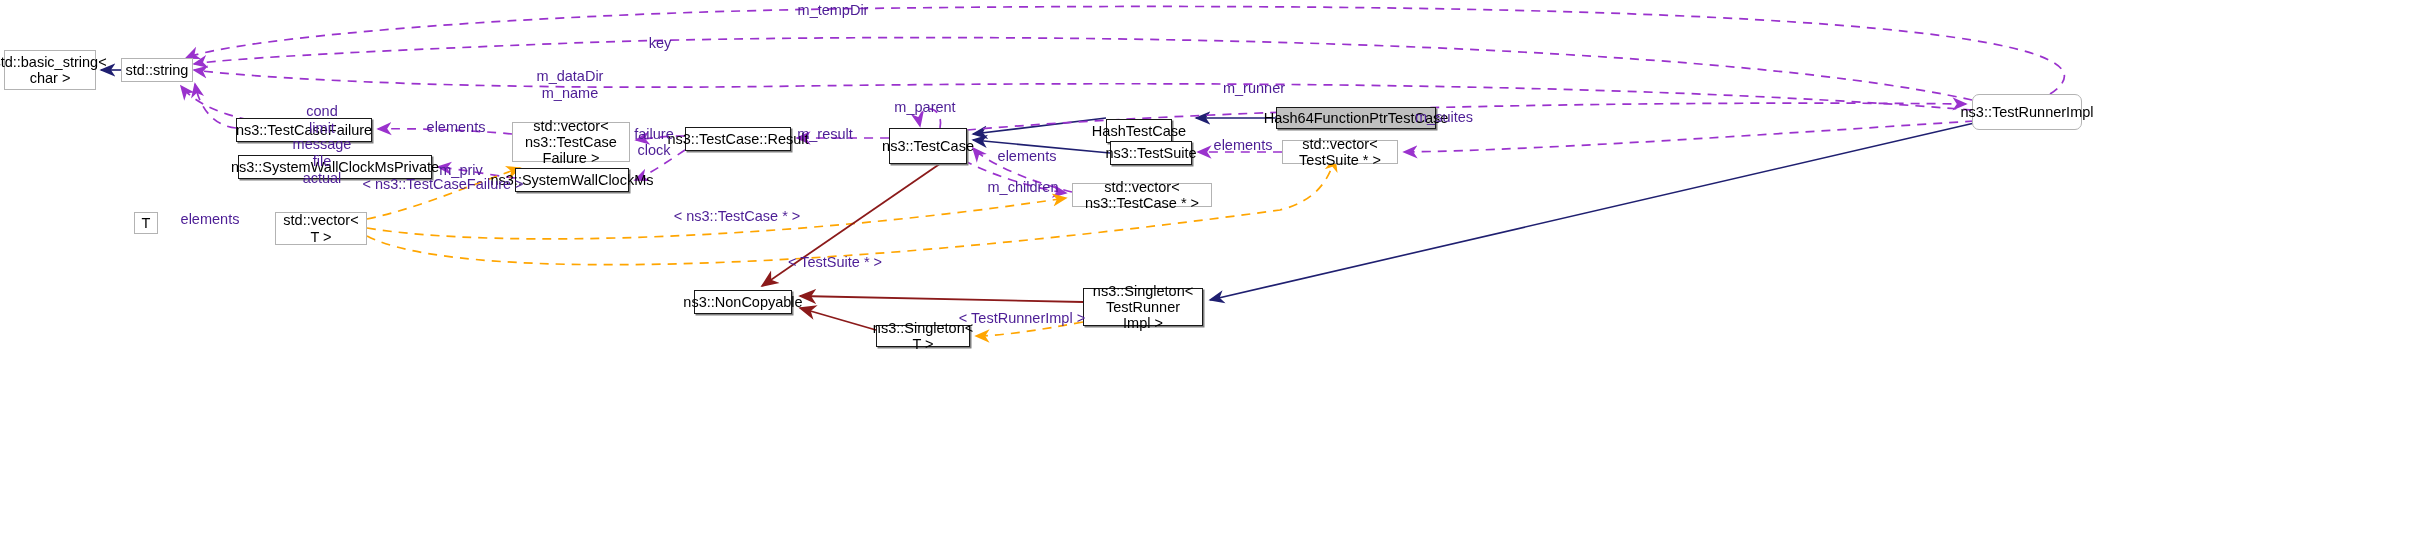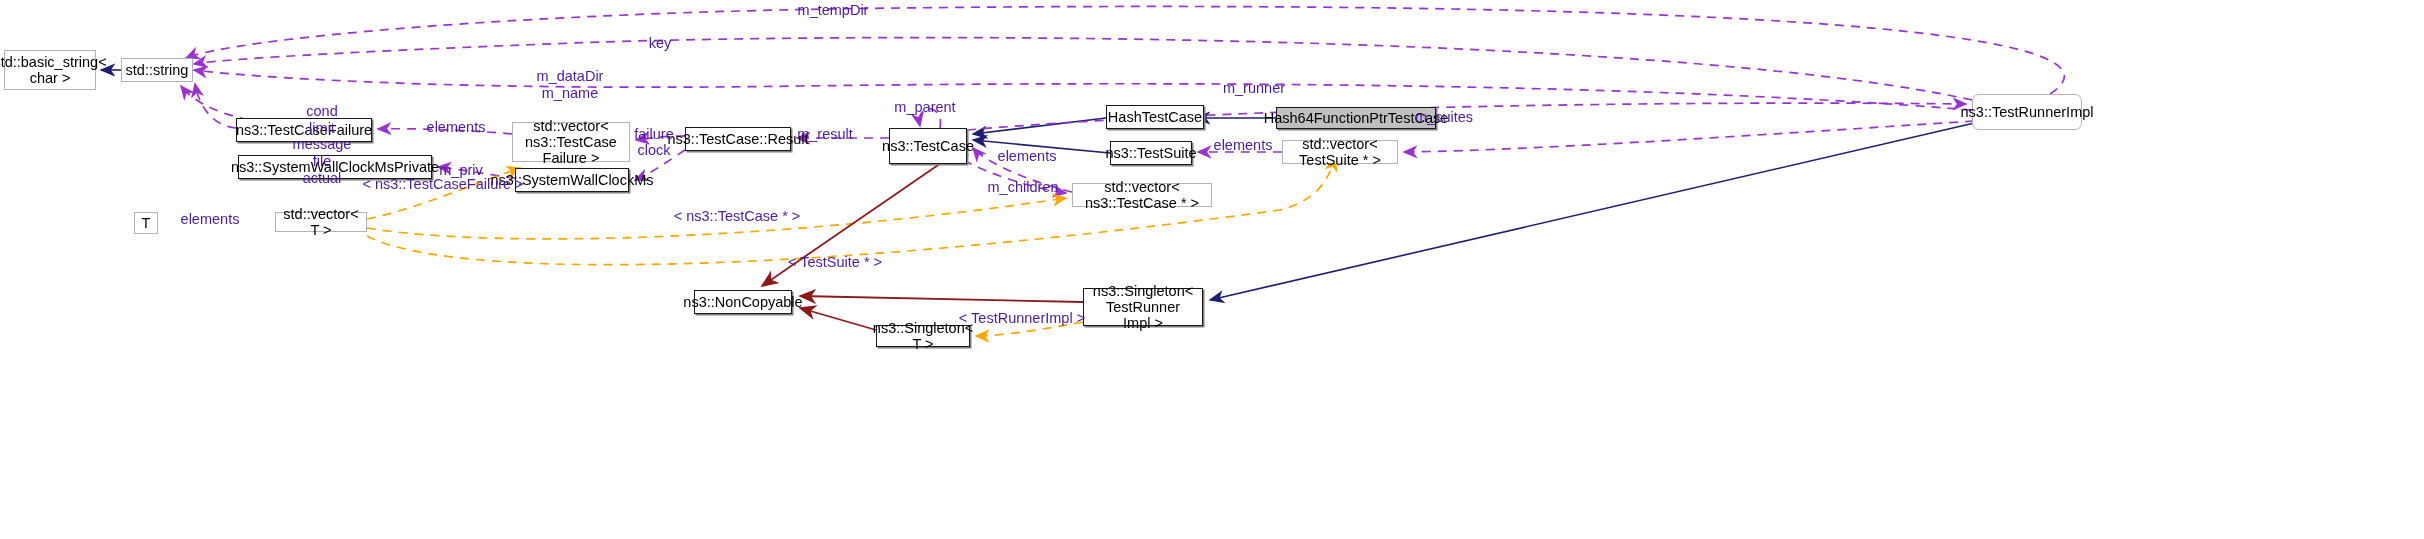--- a/index.html
+++ b/index.html
@@ -149,28 +149,28 @@
   <div class="node light" style="left:4px;   top:50px;  width:92px;  height:40px;">std::basic_string&lt;
 char &gt;</div>
   <div class="node light" style="left:121px; top:58px;  width:72px;  height:24px;">std::string</div>
   <div class="node solid" style="left:236px; top:118px; width:136px; height:24px;">ns3::TestCaseFailure</div>
   <div class="node solid" style="left:238px; top:155px; width:194px; height:24px;">ns3::SystemWallClockMsPrivate</div>
   <div class="node light" style="left:512px; top:122px; width:118px; height:40px;">std::vector&lt; ns3::TestCase
 Failure &gt;</div>
   <div class="node solid" style="left:515px; top:168px; width:114px; height:24px;">ns3::SystemWallClockMs</div>
   <div class="node solid" style="left:685px; top:127px; width:106px; height:24px;">ns3::TestCase::Result</div>
   <div class="node solid" style="left:889px; top:128px; width:78px;  height:36px;">ns3::TestCase</div>
-  <div class="node solid" style="left:1106px;top:105px; width:98px;  height:24px;">HashTestCase</div>
+  <div class="node solid" style="left:1106px;top:119px; width:66px;  height:24px;">HashTestCase</div>
   <div class="node solid" style="left:1110px;top:141px; width:82px;  height:24px;">ns3::TestSuite</div>
   <div class="node focus" style="left:1276px;top:107px; width:160px; height:22px;">Hash64FunctionPtrTestCase</div>
   <div class="node light" style="left:1972px;top:94px;  width:110px; height:36px;border-radius:7px;">ns3::TestRunnerImpl</div>
   <div class="node light" style="left:1282px;top:140px; width:116px; height:24px;">std::vector&lt; TestSuite * &gt;</div>
   <div class="node light" style="left:1072px;top:183px; width:140px; height:24px;">std::vector&lt; ns3::TestCase * &gt;</div>
   <div class="node light" style="left:134px; top:212px; width:24px;  height:22px;">T</div>
-  <div class="node light" style="left:275px; top:212px; width:92px;  height:20px;">std::vector&lt; T &gt;</div>
+  <div class="node light" style="left:275px; top:212px; width:92px;  height:33px;">std::vector&lt; T &gt;</div>
   <div class="node solid" style="left:694px; top:290px; width:98px;  height:24px;">ns3::NonCopyable</div>
   <div class="node solid" style="left:1083px;top:288px; width:120px; height:38px;">ns3::Singleton&lt; TestRunner
 Impl &gt;</div>
   <div class="node solid" style="left:876px; top:325px; width:94px;  height:22px;">ns3::Singleton&lt; T &gt;</div>
 
   <div class="edge-label" style="left:833px;  top:2px;">m_tempDir</div>
   <div class="edge-label" style="left:660px;  top:35px;">key</div>
   <div class="edge-label" style="left:570px;  top:68px;">m_dataDir
 m_name</div>
   <div class="edge-label" style="left:322px; top:103px;">cond

